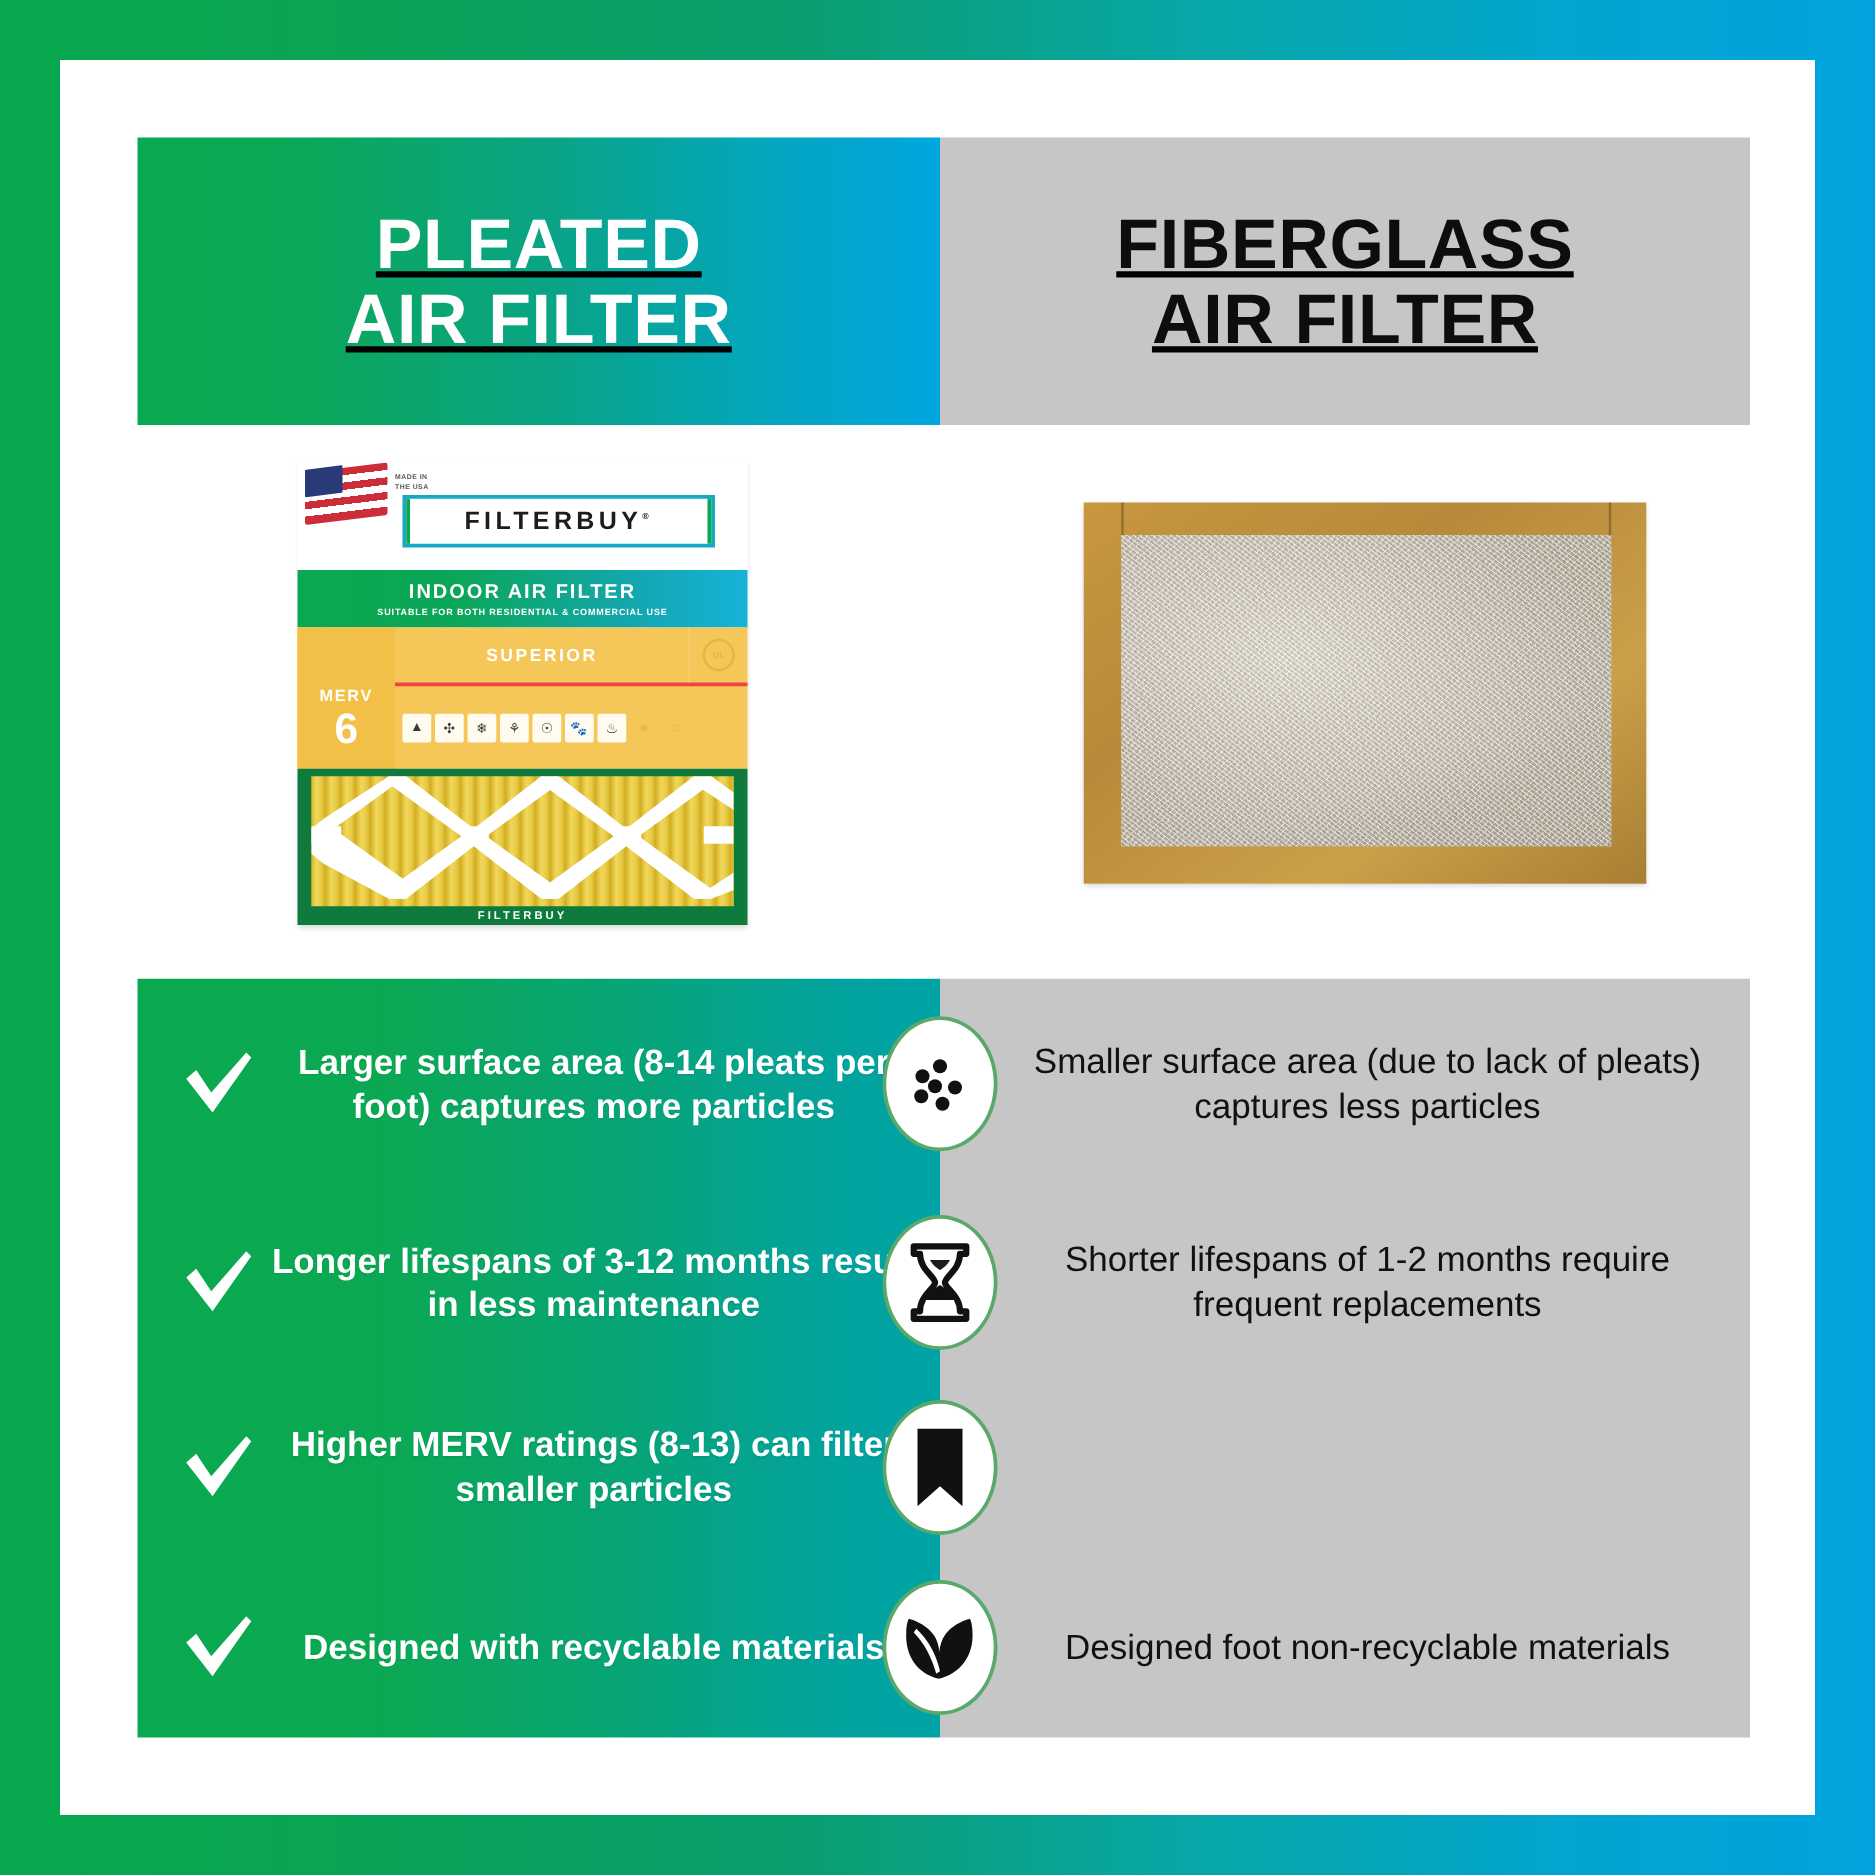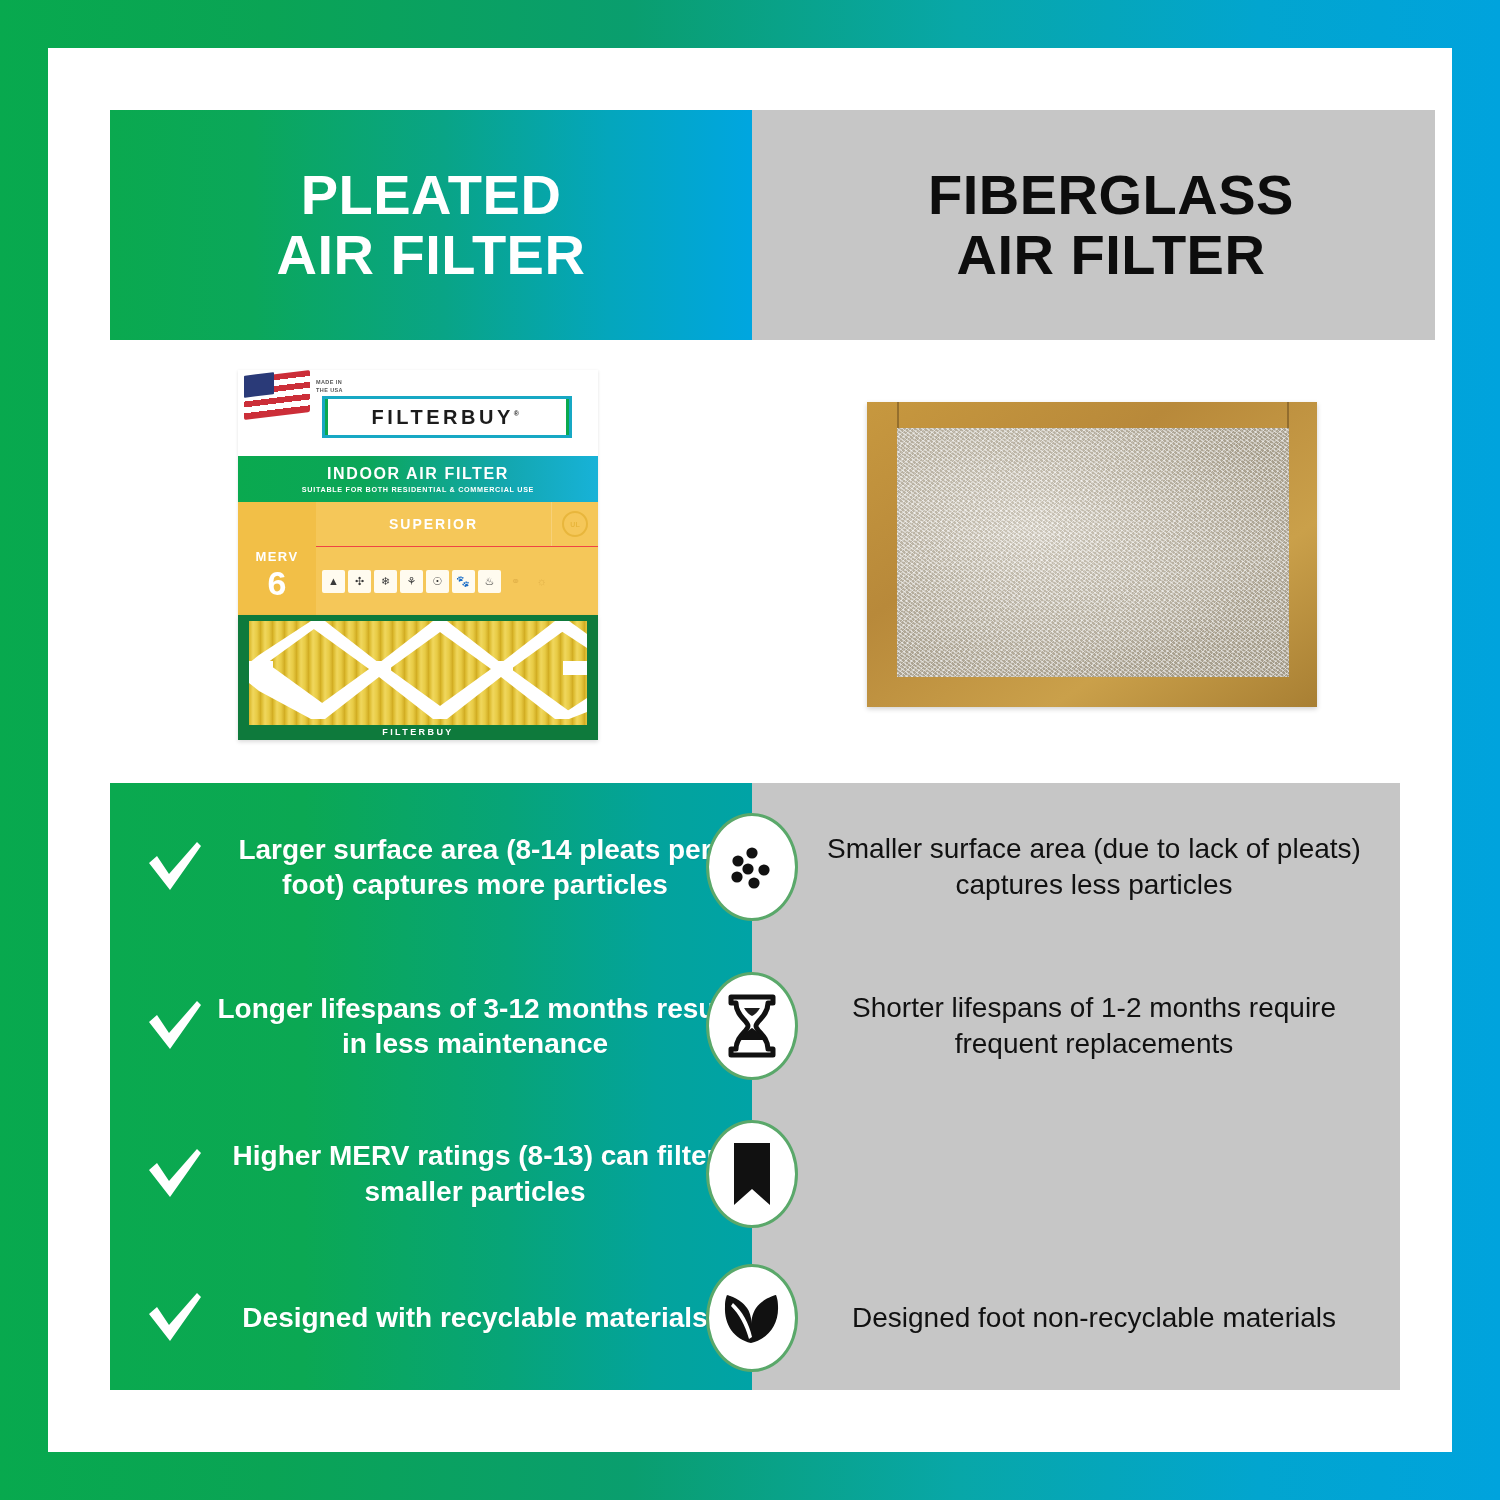--- a/index.html
+++ b/index.html
@@ -18,31 +18,32 @@
   }
   .inner-white{
     position:absolute;left:48px;top:48px;width:1404px;height:1404px;
     background:#ffffff;
   }
 
   
   .header-row{
     position:absolute;left:110px;top:110px;width:1290px;height:262px;
     display:flex;
+    text-decoration:underline;
   }
   .hdr{
     flex:0 0 auto;display:flex;align-items:center;justify-content:center;
     text-align:center;
   }
   .hdr-left{
     width:642px;height:230px;
     background:linear-gradient(90deg,#0aa94f 0%,#0ba75a 22%,#09a486 52%,#04a6bd 78%,#00a6e0 100%);
   }
   .hdr-right{
-    width:648px;height:230px;background:#c6c6c6;padding-left:35px;
+    width:648px;height:230px;background:#c6c6c6;
   }
   .hdr-title{
     font-weight:bold;
     font-size:56px;
     line-height:1.08;
     letter-spacing:0.5px;
   }
   .hdr-left .hdr-title{color:#ffffff;}
   .hdr-right .hdr-title{color:#0d0d0d;}
 
@@ -112,21 +113,21 @@
     background:#f5c759;display:flex;
   }
   .pl-merv{
     width:78px;height:113px;background:#f2bf47;
     display:flex;flex-direction:column;align-items:center;justify-content:center;
     color:#fff;
   }
   .pl-merv-l{font-size:13px;font-weight:bold;letter-spacing:1.4px;margin-top:32px;}
   .pl-merv-n{font-size:34px;font-weight:bold;line-height:1;margin-top:2px;}
   .pl-orange-right{flex:1;display:flex;flex-direction:column;}
-  .pl-sup-row{height:44px;display:flex;align-items:center;border-bottom:1px solid #ef4444;}
+  .pl-sup-row{height:44px;display:flex;align-items:center;border-bottom:3px solid #ef4444;}
   .pl-sup{
     flex:1;text-align:center;font-size:14px;font-weight:bold;color:#fff;letter-spacing:2px;
   }
   .pl-ul{
     width:46px;height:44px;display:flex;align-items:center;justify-content:center;
     border-left:1px solid #f7d179;
   }
   .pl-ul-mark{
     width:22px;height:22px;border:2px solid #e8b63c;border-radius:50%;
     font-size:7px;color:#e8b63c;display:flex;align-items:center;justify-content:center;

